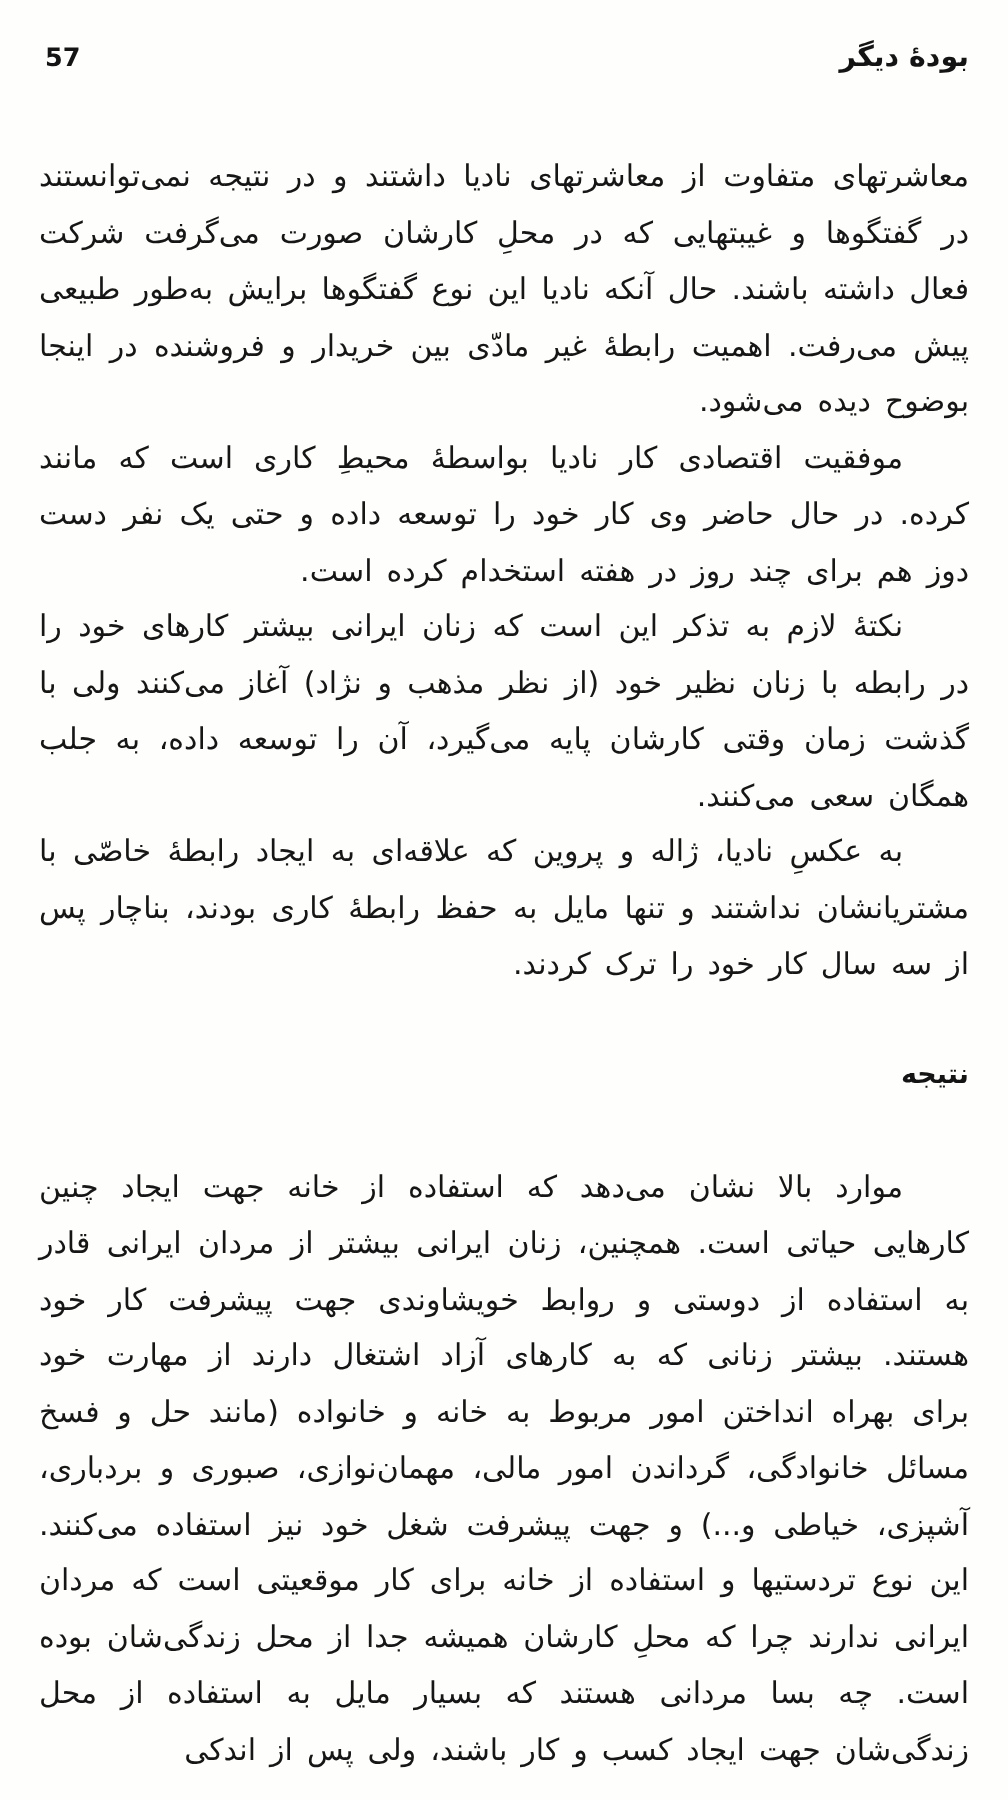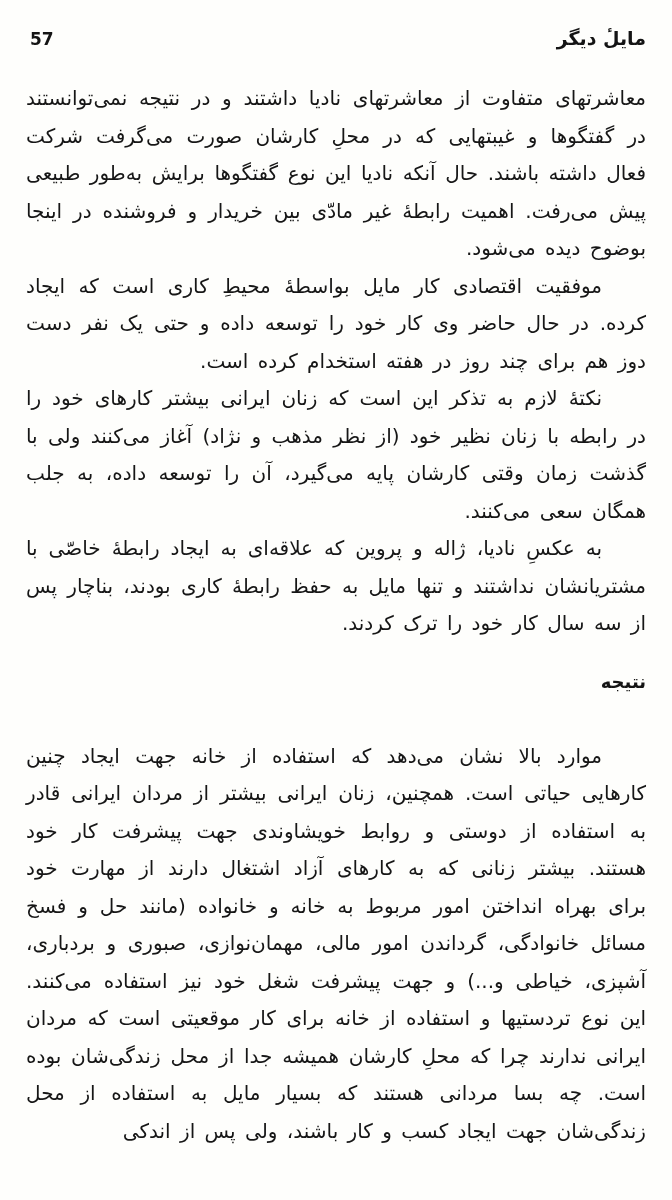--- a/index.html
+++ b/index.html
@@ -31,52 +31,52 @@
     font-weight: bold;
     font-size: 19px;
     letter-spacing: 0.5px;
   }
   .page-number {
     font-weight: bold;
     font-size: 17px;
   }
   .body-text {
     position: absolute;
-    top: 80px;
+    top: 99px;
     right: 26px;
     left: 26px;
     direction: rtl;
   }
   .para {
     font-size: 20px;
     line-height: 37.5px;
     text-align: justify;
     word-spacing: 3px;
     color: #161616;
   }
   .para.indent { text-indent: 44px; }
   .section-heading {
     font-size: 18px;
     font-weight: bold;
-    margin-top: 28px;
+    margin-top: 44px;
     margin-bottom: 46px;
   }
 </style>
 </head>
 <body>
 
 <div class="page">
 
   <header class="page-header">
-    <span class="journal-title">مایلٔ دیگر</span>
+    <span class="journal-title">بودهٔ دیگر</span>
     <span class="page-number">57</span>
   </header>
 
   <main class="body-text">
     <p class="para">معاشرتهای متفاوت از معاشرتهای نادیا داشتند و در نتیجه نمی‌توانستند در گفتگوها و غیبتهایی که در محلِ کارشان صورت می‌گرفت شرکت فعال داشته باشند. حال آنکه نادیا این نوع گفتگوها برایش به‌طور طبیعی پیش می‌رفت. اهمیت رابطهٔ غیر مادّی بین خریدار و فروشنده در اینجا بوضوح دیده می‌شود.</p>
-    <p class="para indent">موفقیت اقتصادی کار مایل بواسطهٔ محیطِ کاری است که ایجاد کرده. در حال حاضر وی کار خود را توسعه داده و حتی یک نفر دست دوز هم برای چند روز در هفته استخدام کرده است.</p>
+    <p class="para indent">موفقیت اقتصادی کار نادیا بواسطهٔ محیطِ کاری است که مانند کرده. در حال حاضر وی کار خود را توسعه داده و حتی یک نفر دست دوز هم برای چند روز در هفته استخدام کرده است.</p>
     <p class="para indent">نکتهٔ لازم به تذکر این است که زنان ایرانی بیشتر کارهای خود را در رابطه با زنان نظیر خود (از نظر مذهب و نژاد) آغاز می‌کنند ولی با گذشت زمان وقتی کارشان پایه می‌گیرد، آن را توسعه داده، به جلب همگان سعی می‌کنند.</p>
     <p class="para indent">به عکسِ نادیا، ژاله و پروین که علاقه‌ای به ایجاد رابطهٔ خاصّی با مشتریانشان نداشتند و تنها مایل به حفظ رابطهٔ کاری بودند، بناچار پس از سه سال کار خود را ترک کردند.</p>
     <h2 class="section-heading">نتیجه</h2>
     <p class="para indent">موارد بالا نشان می‌دهد که استفاده از خانه جهت ایجاد چنین کارهایی حیاتی است. همچنین، زنان ایرانی بیشتر از مردان ایرانی قادر به استفاده از دوستی و روابط خویشاوندی جهت پیشرفت کار خود هستند. بیشتر زنانی که به کارهای آزاد اشتغال دارند از مهارت خود برای بهراه انداختن امور مربوط به خانه و خانواده (مانند حل و فسخ مسائل خانوادگی، گرداندن امور مالی، مهمان‌نوازی، صبوری و بردباری، آشپزی، خیاطی و...) و جهت پیشرفت شغل خود نیز استفاده می‌کنند. این نوع تردستیها و استفاده از خانه برای کار موقعیتی است که مردان ایرانی ندارند چرا که محلِ کارشان همیشه جدا از محل زندگی‌شان بوده است. چه بسا مردانی هستند که بسیار مایل به استفاده از محل زندگی‌شان جهت ایجاد کسب و کار باشند، ولی پس از اندکی</p>
   </main>
 
 </div>
 
 </body></html>

